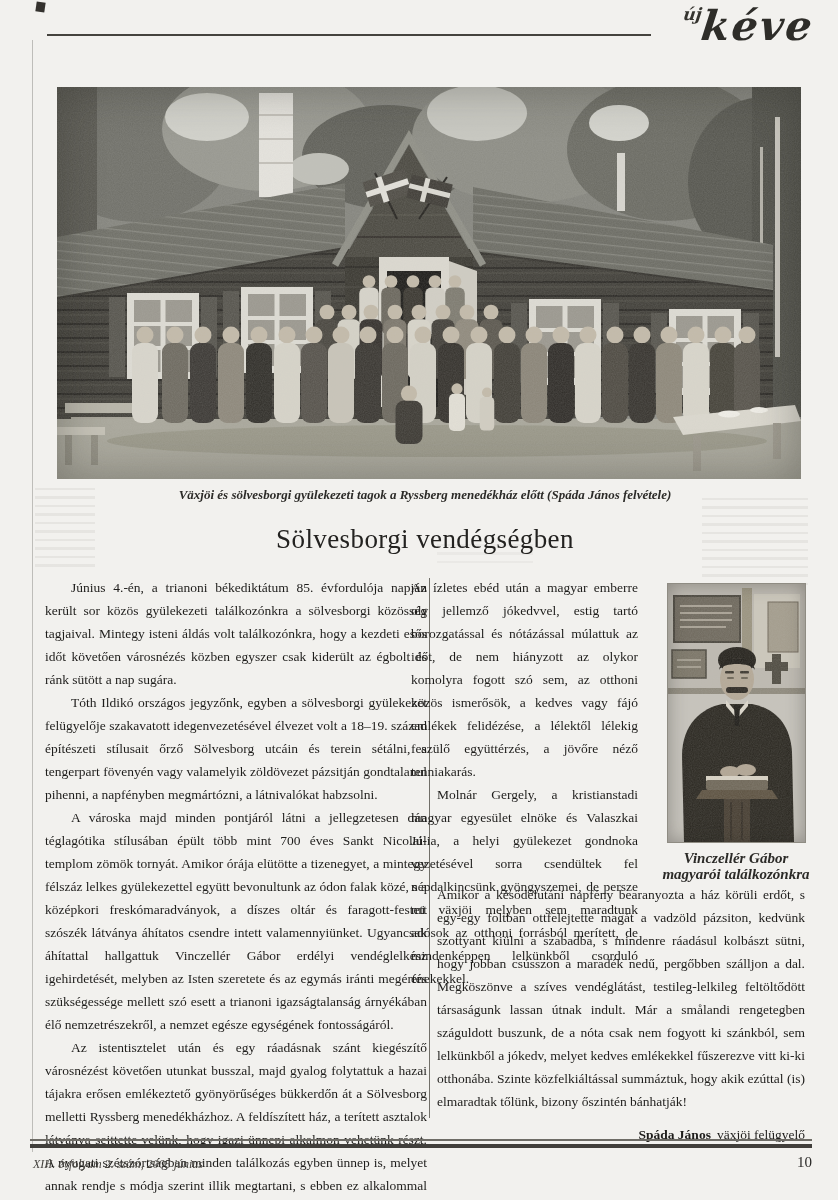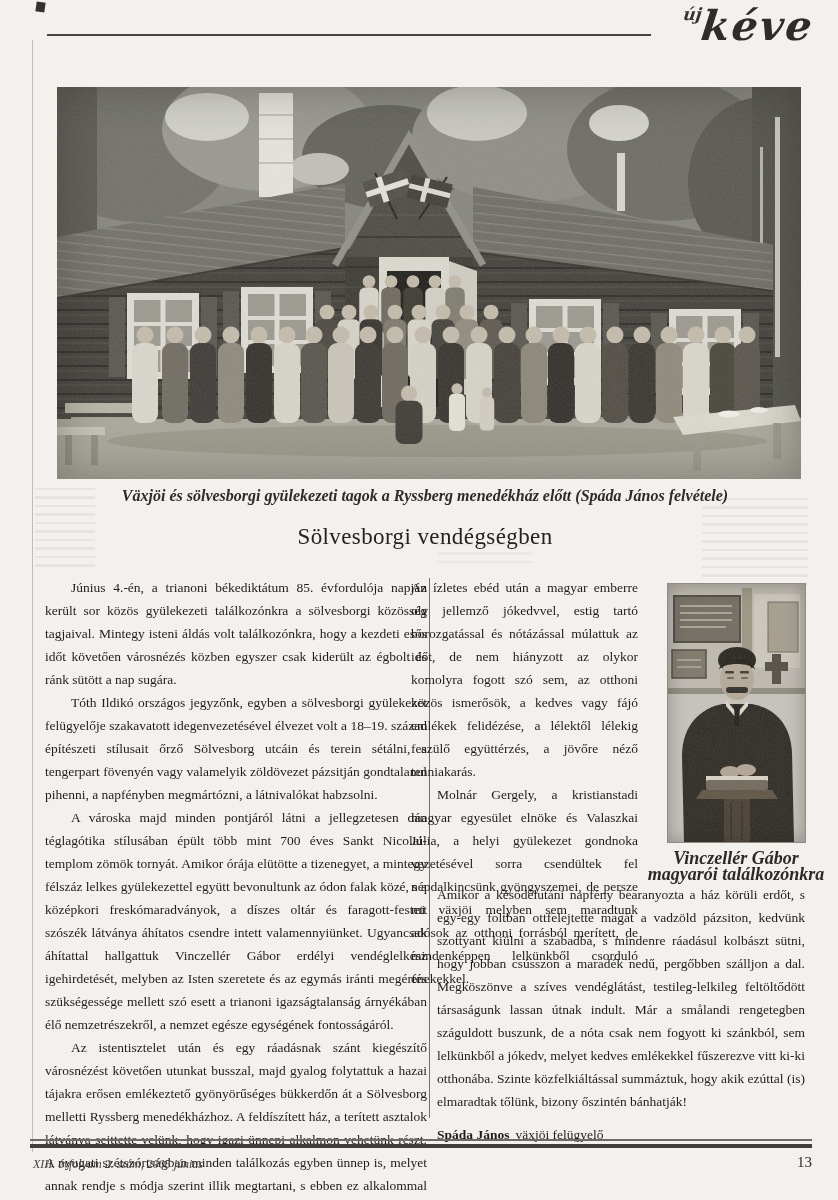--- a/index.html
+++ b/index.html
@@ -19,44 +19,44 @@
   .logo-uj{font-family:"DejaVu Serif",serif;font-style:italic;font-weight:bold;font-size:17px;
            color:#35342f;vertical-align:20px;margin-right:1px;}
   .logo-keve{font-family:"DejaVu Serif",serif;font-style:italic;font-weight:bold;font-size:41px;
            letter-spacing:2px;color:#2e2d29;}
   
   .main-photo{position:absolute;left:57px;top:87px;width:744px;height:392px;margin:0;background:#8f8f88;}
   .main-photo svg{display:block;}
   .main-photo .vignette{position:absolute;left:0;top:0;right:0;bottom:0;
            box-shadow:inset 0 0 46px rgba(35,34,30,.35);pointer-events:none;}
   .main-caption{position:absolute;left:45px;top:487px;width:760px;text-align:center;
-           font-style:italic;font-weight:600;font-size:16px;color:#2c2b28;}
+           font-style:italic;font-weight:600;font-size:13px;color:#2c2b28;}
   
   .title{position:absolute;left:45px;top:524px;width:760px;margin:0;text-align:center;
-         font-size:23px;font-weight:400;letter-spacing:.4px;color:#232220;}
+         font-size:27px;font-weight:400;letter-spacing:.4px;color:#232220;}
   
   .col,.fullspan{position:absolute;font-size:13.5px;line-height:23px;text-align:justify;
          color:#1e1d1b;hyphens:auto;}
   .col p,.fullspan p{margin:0;text-indent:26px;}
   .col1{left:45px;top:576px;width:382px;}
   .col2{left:411px;top:576px;width:227px;}
   .col2 p:first-child{text-indent:0;}
   .divider{position:absolute;left:429px;top:578px;width:1px;height:540px;background:#716f68;}
   .fullspan{left:437px;top:883px;width:368px;}
   .fullspan p.cont{text-indent:0;}
-  .sig{margin:10px 0 0 0 !important;text-indent:0 !important;font-size:13.5px;}
+  .sig{margin:10px 0 0 0 !important;text-indent:0 !important;text-align:right;font-size:13.5px;}
   .sig-name{font-weight:bold;}
   .sig-role{margin-left:6px;}
   
   .inset{position:absolute;left:668px;top:584px;width:137px;height:258px;margin:0;
          background:#c6c3bb;outline:1px solid #8f8c83;}
   .inset .vignette{position:absolute;left:0;top:0;right:0;bottom:0;
          box-shadow:inset 0 0 18px rgba(40,38,34,.35);pointer-events:none;}
   .inset-caption{position:absolute;left:640px;top:850px;width:192px;text-align:center;
-         font-style:italic;font-weight:600;font-size:18px;line-height:16px;color:#2b2a27;}
+         font-style:italic;font-weight:600;font-size:15px;line-height:16px;color:#2b2a27;}
   .inset-caption span{display:block;}
   
   .rule-thin{position:absolute;left:30px;top:1139px;width:782px;height:2px;background:#6e6c66;}
   .rule-thick{position:absolute;left:30px;top:1144px;width:782px;height:4px;background:#413f3b;}
   .footer-issue{position:absolute;left:33px;top:1157px;font-style:italic;font-size:12px;color:#44423d;}
   .footer-page{position:absolute;right:26px;top:1154px;font-size:15px;color:#2b2a28;}
 </style>
 </head>
 <body>
 
@@ -470,15 +470,15 @@
   </div>
 
   <section class="fullspan">
     <p class="cont">Amikor a késődélutáni napfény bearanyozta a ház körüli erdőt, s egy-egy foltban ottfelejtette magát a vadzöld pázsiton, kedvünk szottyant kiülni a szabadba, s mindenre ráadásul kolbászt sütni, hogy jobban csússzon a maradék nedű, pergőbben szálljon a dal. Megköszönve a szíves vendéglátást, testileg-lelkileg feltöltődött társaságunk lassan útnak indult. Már a smålandi rengetegben száguldott buszunk, de a nóta csak nem fogyott ki szánkból, sem lelkünkből a jókedv, melyet kedves emlékekkel fűszerezve vitt ki-ki otthonába. Szinte közfelkiáltással summáztuk, hogy akik ezúttal (is) elmaradtak tőlünk, bizony őszintén bánhatják!</p>
     <p class="sig"><span class="sig-name">Spáda János</span><span class="sig-role">växjöi felügyelő</span></p>
   </section>
 
   <div class="rule-thin"></div>
   <div class="rule-thick"></div>
   <span class="footer-issue">XIII. évfolyam 2. szám, 2005 június</span>
-  <span class="footer-page">13</span>
+  <span class="footer-page">10</span>
 
 </div>
 
 </body></html>

